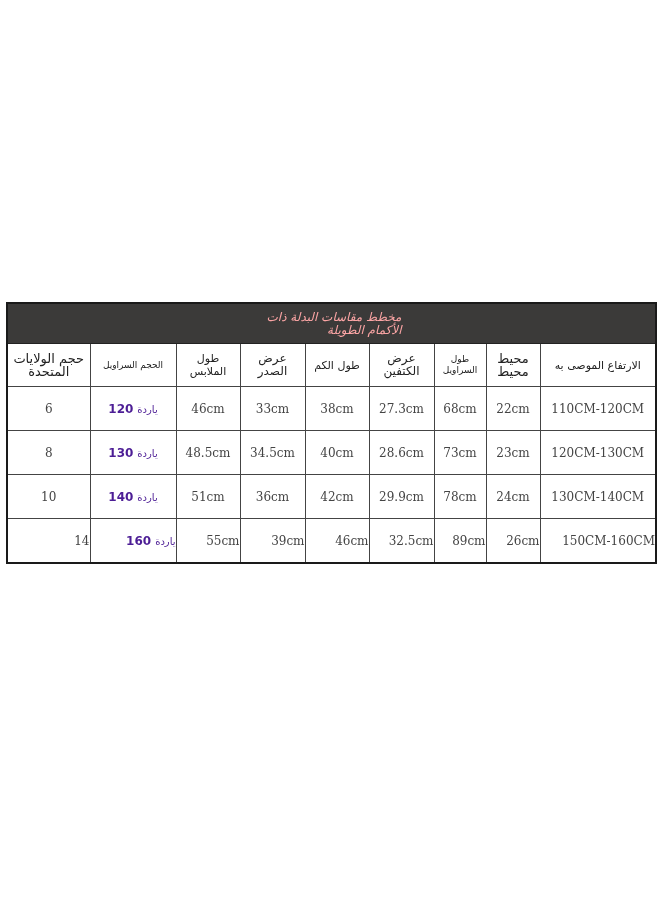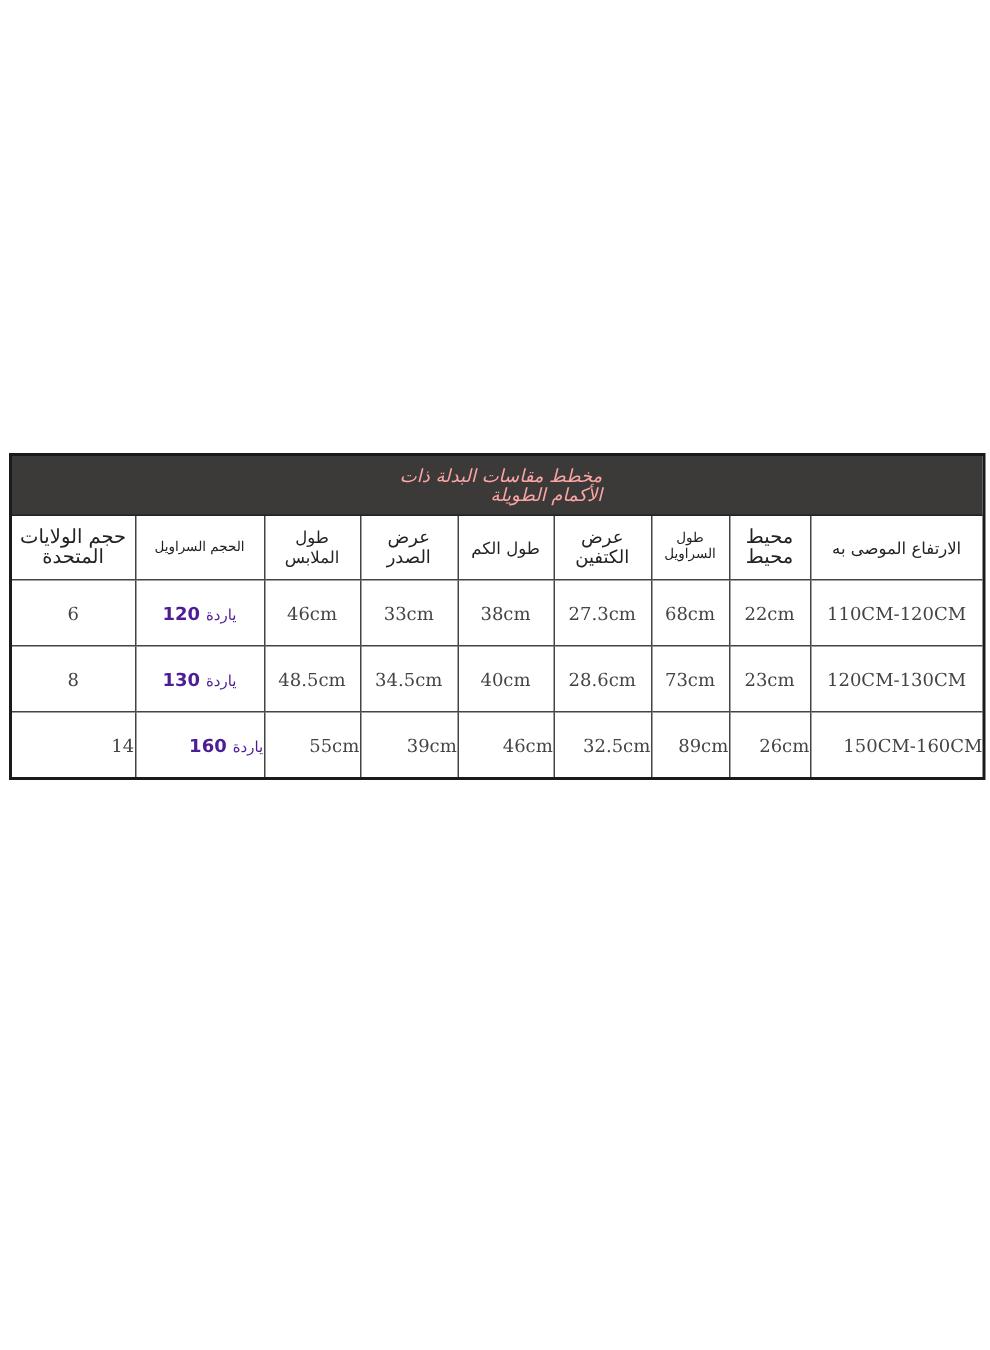--- a/index.html
+++ b/index.html
@@ -110,20 +110,31 @@
         <td class="asian"><span>130</span><span class="unit">ياردة</span></td>
         <td>48.5cm</td>
         <td>34.5cm</td>
         <td>40cm</td>
         <td>28.6cm</td>
         <td>73cm</td>
         <td>23cm</td>
         <td>120CM-130CM</td>
       </tr>
       <tr>
+        <td>10</td>
+        <td class="asian"><span>140</span><span class="unit">ياردة</span></td>
+        <td>51cm</td>
+        <td>36cm</td>
+        <td>42cm</td>
+        <td>29.9cm</td>
+        <td>78cm</td>
+        <td>24cm</td>
+        <td>130CM-140CM</td>
+      </tr>
+      <tr>
         <td>14</td>
         <td class="asian"><span>160</span><span class="unit">ياردة</span></td>
         <td>55cm</td>
         <td>39cm</td>
         <td>46cm</td>
         <td>32.5cm</td>
         <td>89cm</td>
         <td>26cm</td>
         <td>150CM-160CM</td>
       </tr>

